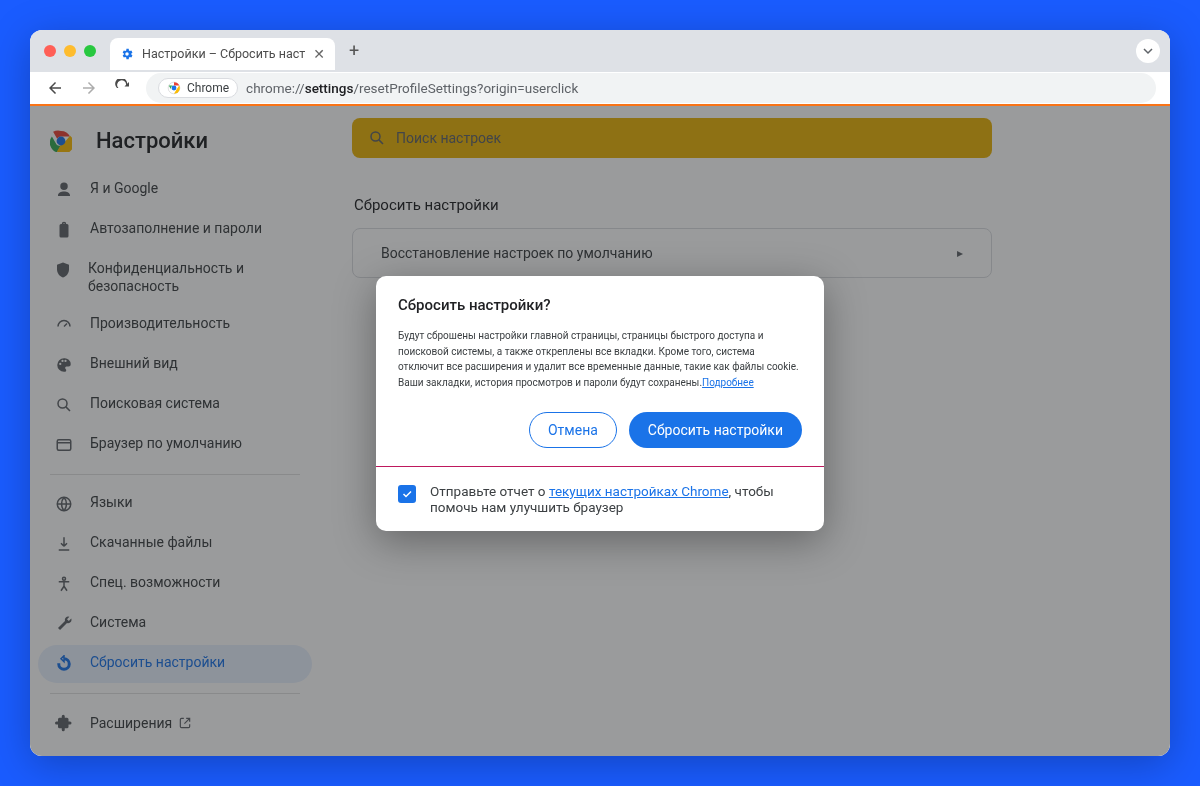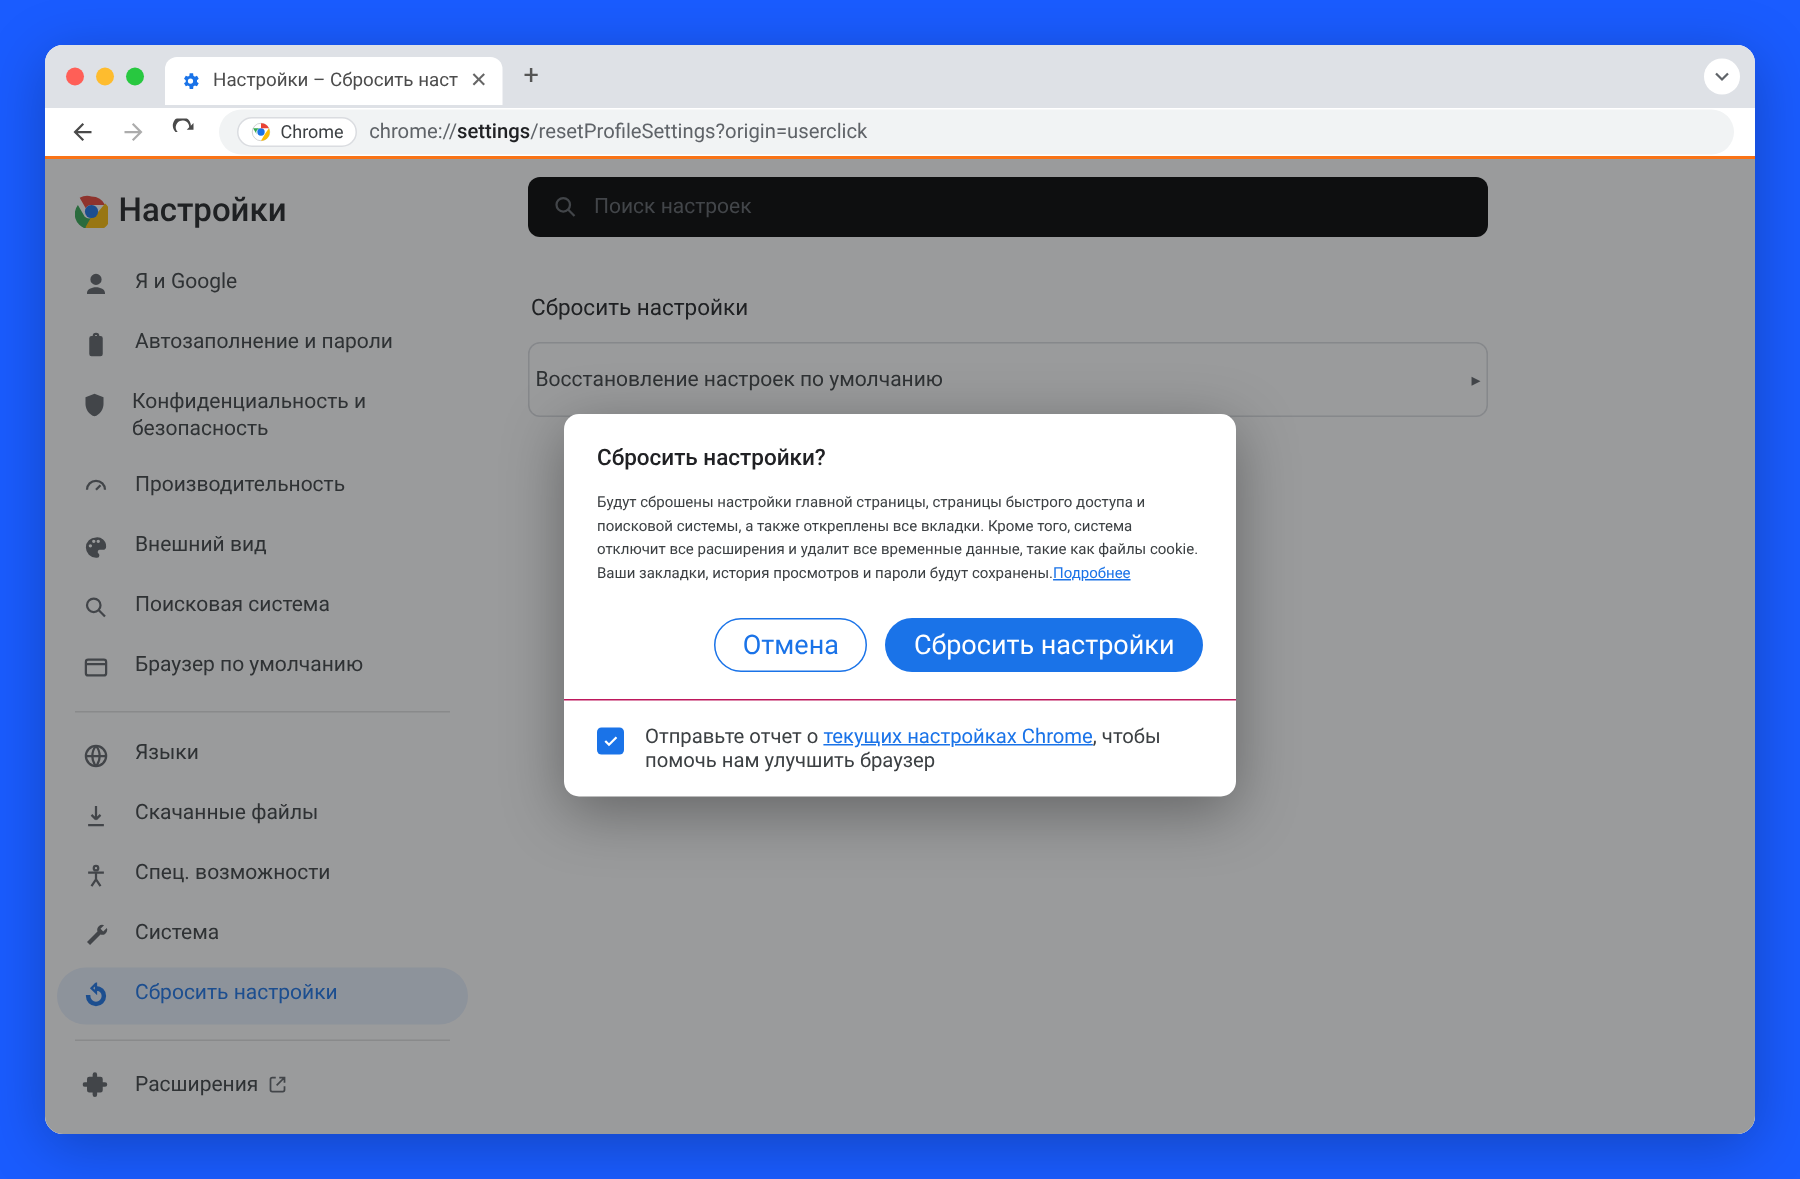--- a/index.html
+++ b/index.html
@@ -90,54 +90,54 @@
     position:relative;
   }
   
   .sidebar {
     width: 290px;
     padding: 14px 8px 14px 8px;
     display:flex;
     flex-direction:column;
     gap: 2px;
   }
-  .settings-header { display:flex; align-items:center; gap:7px; padding: 8px 12px 16px 12px;}
+  .settings-header { display:flex; align-items:center; gap:24px; padding: 8px 12px 16px 12px;}
   .settings-header h1 { font-size: 22px; font-weight:500; color:#202124;}
   .nav-item {
     display:flex; gap:16px;
     padding: 9px 16px;
     border-radius: 20px;
     font-size:14px; color:#3c4043;
     cursor:pointer;
   }
   .nav-item.active { background:#e8f0fe; color:#1a73e8;}
   .nav-item .ico { width:20px; height:20px; display:flex; align-items:center; justify-content:center; color:#5f6368;}
   .nav-item.active .ico { color:#1a73e8;}
   .nav-divider { height:1px; background:#e0e0e0; margin: 8px 12px;}
   .nav-ext { display:flex; align-items:center; gap:6px;}
   
   .main-col {
     flex:1;
     padding: 12px 32px;
   }
   .search-row { display:flex; }
   .search-box {
-    background:#000000;
+    background:#eab308;
     border-radius: 8px;
     height: 40px;
     display:flex; align-items:center; gap:10px;
     padding: 0 16px;
     color:#5f6368; font-size:14px;
     width: 100%;
     max-width: 640px;
   }
   .section-title { font-size:15px; color:#202124; margin: 38px 0 14px 2px; }
   .card {
     border:1px solid #dadce0; border-radius:8px;
-    padding: 16px 4px;
+    padding: 16px 28px;
     display:flex; align-items:center; justify-content:space-between;
     max-width: 640px;
     font-size:14px; color:#3c4043;
     cursor:pointer;
   }
   .arrow { color:#5f6368; font-size:12px;}
   
   .overlay {
     position:absolute; inset:0;
     background: rgba(32,33,36,0.45);
@@ -151,21 +151,21 @@
     box-shadow: 0 10px 40px rgba(0,0,0,.35);
     overflow:hidden;
   }
   .dialog-body { padding: 20px 22px 18px 22px;}
   .dialog-title { font-size:15px; font-weight:500; color:#202124; margin-bottom:14px;}
   .dialog-text { font-size:10px; color:#3c4043; line-height:1.55;}
   .dialog-text a { color:#1a73e8; text-decoration:underline;}
   .dialog-actions { display:flex; justify-content:flex-end; gap:12px; margin-top:22px;}
   .btn {
     height:36px; padding:0 18px; border-radius:18px;
-    font-size:18px; display:flex; align-items:center; cursor:pointer;
+    font-size:14px; display:flex; align-items:center; cursor:pointer;
     border:1px solid transparent;
   }
   .btn-outline { border-color:#1a73e8; color:#1a73e8; background:#fff;}
   .btn-primary { background:#1a73e8; color:#fff;}
   .dialog-footer {
     border-top:1px solid #be185d;
     padding: 16px 22px;
     display:flex; gap:14px; align-items:flex-start;
     font-size:13.5px; color:#3c4043;
   }

